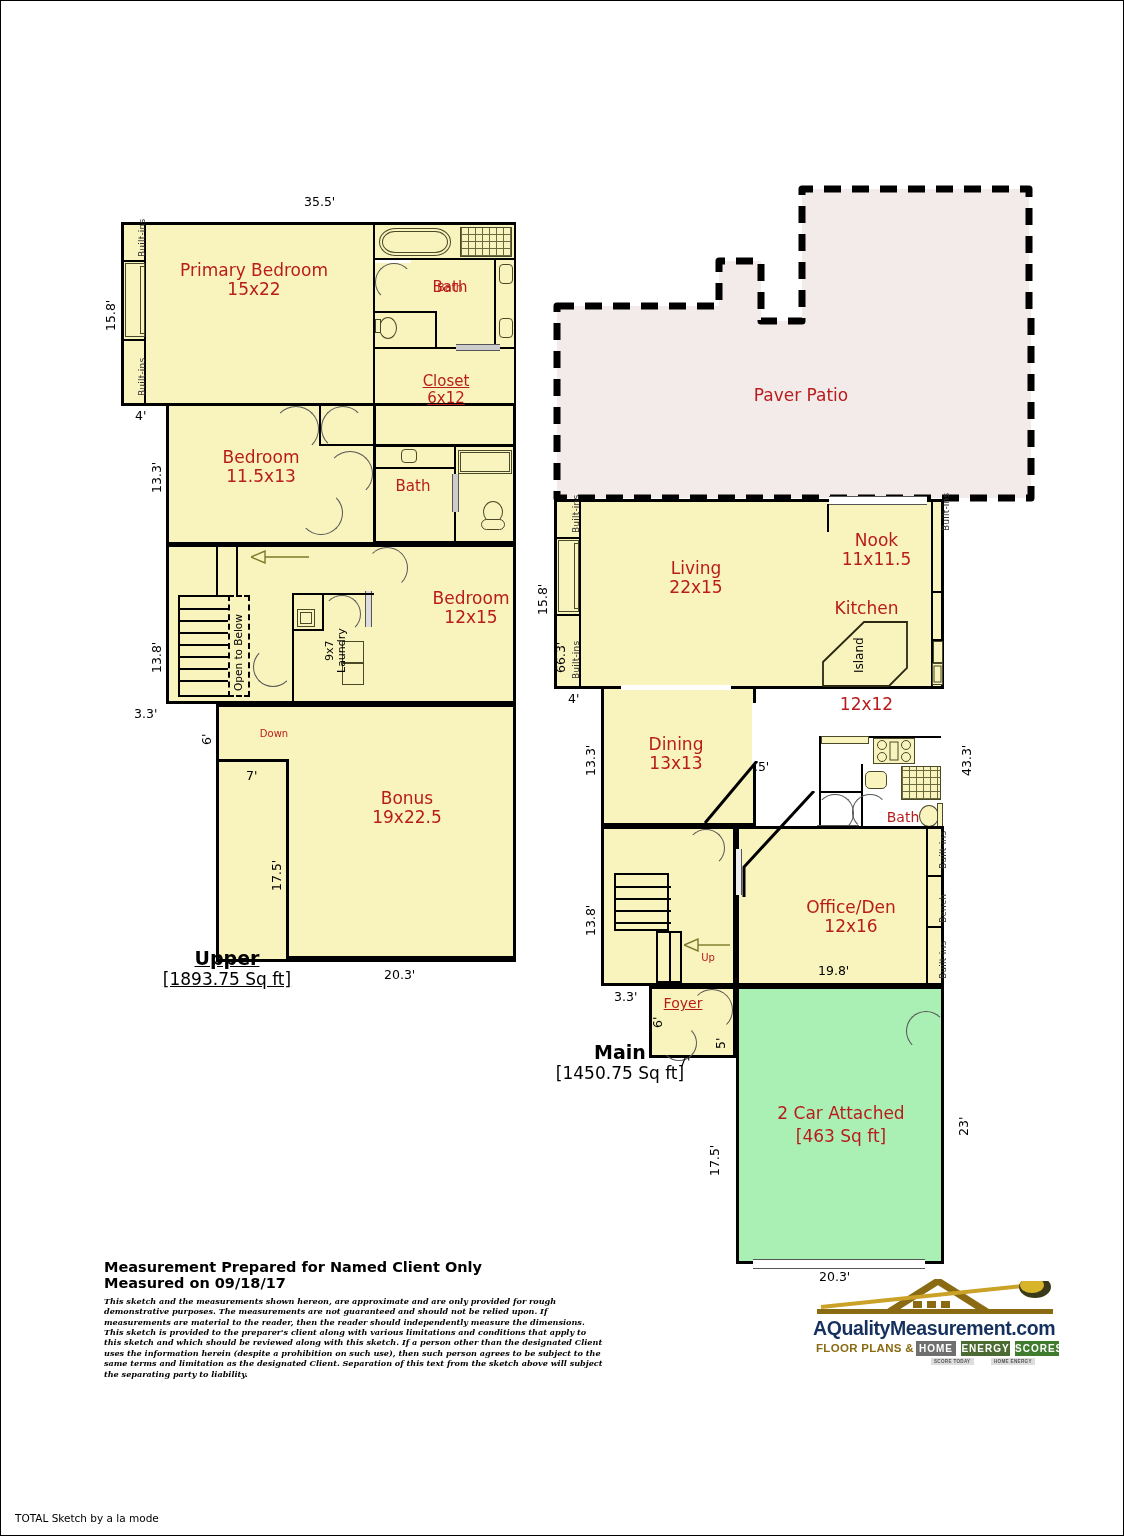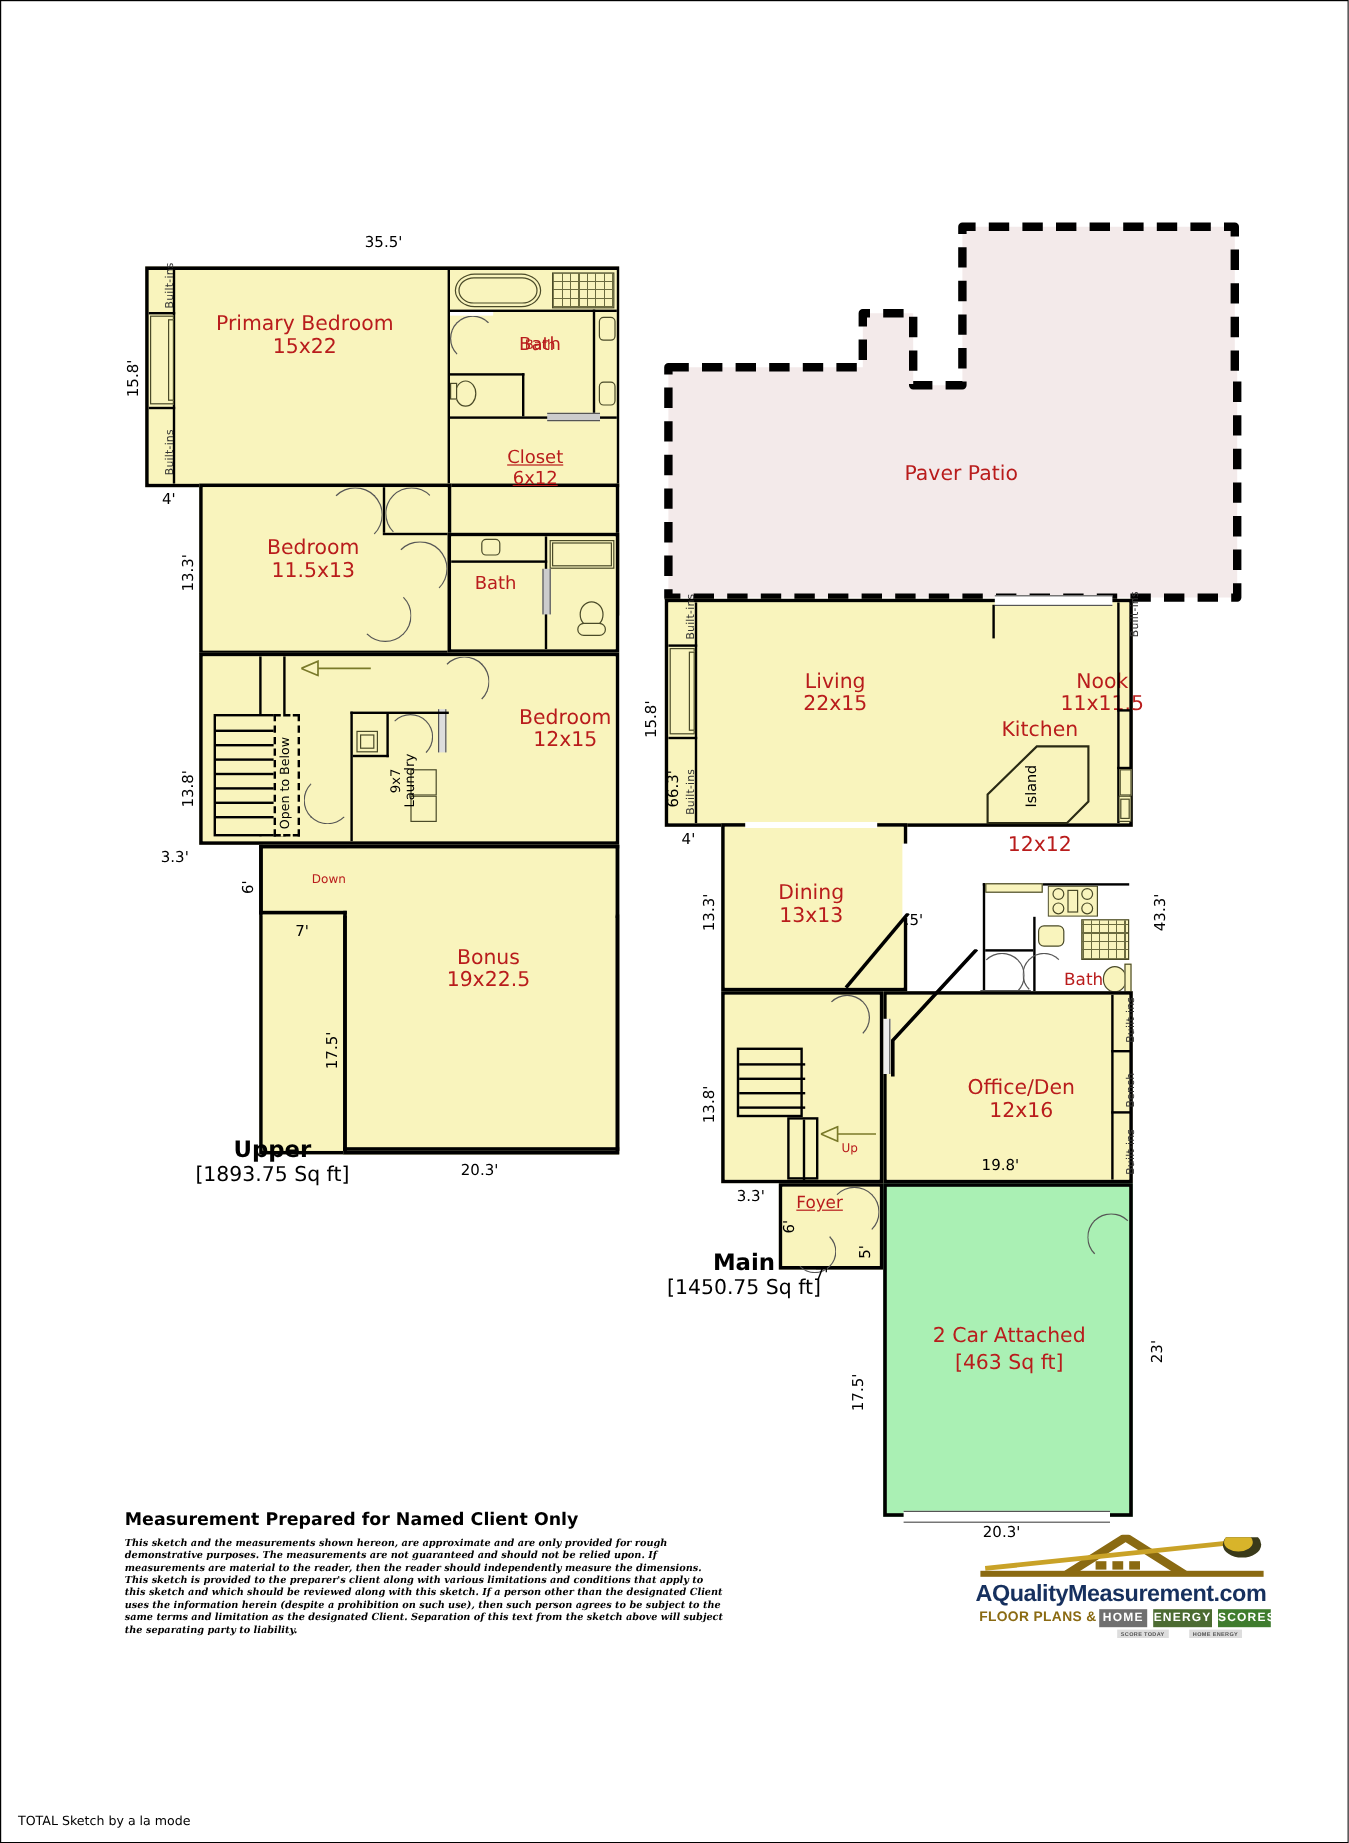--- a/index.html
+++ b/index.html
@@ -366,21 +366,21 @@
       <div class="rdim">19x22.5</div>
     </div>
     <div class="label small" style="left:248px; top:727px; width:50px; font-size:10px;">Down</div>
 
     <div class="dim" style="left:133px; top:705px;">3.3'</div>
     <div class="dimv" style="left:198px; top:744px;">6'</div>
     <div class="dim" style="left:245px; top:767px;">7'</div>
     <div class="dimv" style="left:268px; top:890px;">17.5'</div>
     <div class="dim" style="left:383px; top:966px;">20.3'</div>
 
-    <div class="floorlabel" style="left:153px; top:946px; width:146px;">
+    <div class="floorlabel" style="left:153px; top:946px; width:146px;text-decoration:underline;">
       <div class="fl-name">Upper</div>
       <div class="fl-area">[1893.75 Sq ft]</div>
     </div>
   </div>
 
   <div>
     <svg class="abs" style="left:548px; top:180px;" width="490" height="325" viewBox="0 0 490 325">
       <path d="M 8,125 L 170,125 L 170,80 L 212,80 L 212,140 L 253,140 L 253,8 L 480,8 L 480,128 L 482,128 L 482,317 L 8,317 Z" fill="#f3eaea" stroke="#000" stroke-width="7" stroke-dasharray="17,11" stroke-linejoin="round"></path>
     </svg>
     <div class="label" style="left:700px; top:385px; width:200px; font-size:17px;">Paver Patio</div>
@@ -401,21 +401,21 @@
     <div class="builtins" style="left:570px; top:678px;">Built-ins</div>
 
     <div class="label" style="left:630px; top:558px; width:130px;">
       <div class="rname">Living</div>
       <div class="rdim">22x15</div>
     </div>
 
     <div class="window" style="left:828px; top:495px; width:98px; height:9px;"></div>
     <div class="thinwall" style="left:826px; top:503px; width:2px; height:28px;"></div>
 
-    <div class="label" style="left:860px; top:530px; width:115px;margin-top:28px;">
+    <div class="label" style="left:818px; top:530px; width:115px;">
       <div class="rname">Nook</div>
       <div class="rdim">11x11.5</div>
     </div>
 
     <div class="thinwall" style="left:930px; top:501px; width:2px; height:184px;"></div>
     <div class="thinwall" style="left:930px; top:590px; width:12px; height:2px;"></div>
     <div class="thinwall" style="left:930px; top:638px; width:12px; height:2px;"></div>
     <div class="builtins" style="left:940px; top:530px;">Built-ins</div>
     <div class="fx" style="left:932px; top:640px; width:10px; height:22px;"></div>
     <div class="abs" style="left:931px; top:662px; width:11px; height:22px;">
@@ -537,20 +537,21 @@
     <div class="dim" style="left:818px; top:1268px;">20.3'</div>
 
     <div class="floorlabel" style="left:510px; top:1040px; width:218px;">
       <div class="fl-name">Main</div>
       <div class="fl-area">[1450.75 Sq ft]</div>
     </div>
   </div>
 
   <div id="footer">
     <div class="f-med">Measurement Prepared for Named Client Only</div>
+    <div class="f-med">Measured on 09/18/17</div>
     <div class="f-tiny">This sketch and the measurements shown hereon, are approximate and are only provided for rough demonstrative purposes. The measurements are not guaranteed and should not be relied upon.  If measurements are material to the reader, then the reader should independently measure the dimensions.  This sketch is provided to the preparer's client along with various limitations and conditions that apply to this sketch and which should be reviewed along with this sketch.  If a person other than the designated Client uses the information herein (despite a prohibition on such use), then such person agrees to be subject to the same terms and limitation as the designated Client.  Separation of this text from the sketch above will subject the separating party to liability.</div>
   </div>
 
   <div id="logo">
     <svg class="logo-roof" width="110" height="34" viewBox="0 0 110 34">
       <path d="M 6,33 L 55,2 L 104,33" fill="none" stroke="#8a6a12" stroke-width="7"></path>
     </svg>
     <svg class="abs" style="left:0; top:2px;" width="240" height="32" viewBox="0 0 240 32">
       <path d="M 8,26 L 210,5" fill="none" stroke="#c9a227" stroke-width="4"></path>
       <ellipse cx="222" cy="6" rx="16" ry="11" fill="#3a3a1a"></ellipse>

